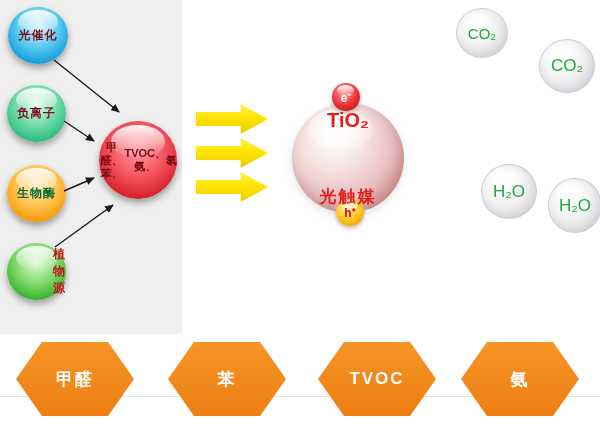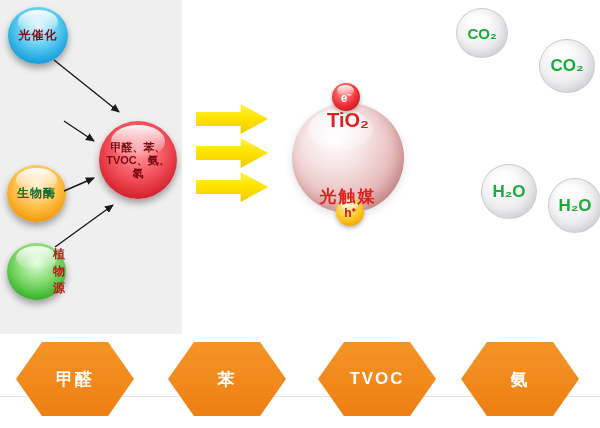--- a/index.html
+++ b/index.html
@@ -21,22 +21,22 @@
   .ball-teal{left:7px;top:85px;width:59px;height:57px;
      background:radial-gradient(circle at 50% 35%,#defcec 0%,#6fd9a8 45%,#2fbf7f 75%,#0f9a5f 100%);}
   .ball-teal .ball-label{color:#7a1016;}
   .ball-orange{left:7px;top:165px;width:59px;height:57px;
      background:radial-gradient(circle at 50% 35%,#ffeec9 0%,#ffc24d 45%,#f59d0e 75%,#cc7a00 100%);}
   .ball-orange .ball-label{color:#0d6e2f;}
   .ball-green{left:7px;top:243px;width:59px;height:57px;
      background:radial-gradient(circle at 50% 35%,#defcd8 0%,#7fd96a 45%,#3cb531 75%,#1f8f1a 100%);}
   .ball-green .ball-label{color:#c01616;margin-left:46px;}
 
-  .ball-red{left:99px;top:121px;width:78px;height:78px;flex-direction:column;
-     background:radial-gradient(circle at 50% 38%,#ff9aa0 0%,#f2525c 45%,#d6232f 75%,#a81220 100%);}
+  .ball-red{left:99px;top:121px;width:78px;height:78px;
+     background:radial-gradient(circle at 50% 38%,#ff9aa0 0%,#f2525c 45%,#d6232f 75%,#a81220 100%);justify-content:flex-end;}
   .ball-red .pline{position:relative;z-index:2;font-weight:bold;font-size:11px;line-height:13px;color:#7c0a10;}
 
   
   .connectors{position:absolute;left:0;top:0;pointer-events:none;}
 
   
   .yarrow{position:absolute;width:72px;height:30px;
      background:linear-gradient(180deg,#fff34d 0%,#ffe400 45%,#efcc00 100%);
      clip-path:polygon(0% 27%,62% 27%,62% 0%,100% 50%,62% 100%,62% 73%,0% 73%);
      filter:drop-shadow(1px 2px 1px rgba(0,0,0,0.18));}
@@ -64,21 +64,21 @@
   .hole{left:336px;top:198px;color:#d01515;
      background:radial-gradient(circle at 42% 32%,#fff2b0 0%,#ffc21a 55%,#d98a00 100%);}
   .mini-ball span{position:relative;z-index:2;}
 
   
   .gas-bubble{position:absolute;border-radius:50%;display:flex;align-items:center;justify-content:center;
      background:radial-gradient(circle at 35% 28%,rgba(255,255,255,0.98) 0%,rgba(240,240,242,0.75) 40%,rgba(218,218,222,0.55) 72%,rgba(196,196,202,0.65) 100%);
      border:1px solid rgba(175,175,182,0.55);box-shadow:inset -3px -4px 8px rgba(140,140,150,0.25);}
   .gas-bubble::before{content:"";position:absolute;left:14%;top:8%;width:55%;height:36%;border-radius:50%;
      background:radial-gradient(ellipse,rgba(255,255,255,0.95),rgba(255,255,255,0));}
-  .gas-label{position:relative;z-index:2;font-weight:bold;color:#1faa3c;}
+  .gas-label{position:relative;z-index:2;font-weight:normal;color:#1faa3c;}
   .co2-1{left:456px;top:8px;width:50px;height:48px;}  .co2-1 .gas-label{font-size:15px;}
   .co2-2{left:539px;top:39px;width:54px;height:52px;} .co2-2 .gas-label{font-size:17px;}
   .h2o-1{left:481px;top:164px;width:54px;height:53px;} .h2o-1 .gas-label{font-size:17px;}
   .h2o-2{left:548px;top:178px;width:52px;height:53px;} .h2o-2 .gas-label{font-size:17px;}
 
   
   .divider{position:absolute;left:0;top:396px;width:600px;height:1px;background:#e3e3e3;}
   .hex{position:absolute;top:342px;width:118px;height:74px;display:flex;align-items:center;justify-content:center;
      background:linear-gradient(180deg,#f59426 0%,#ee7f12 100%);
      clip-path:polygon(22% 0%,78% 0%,100% 50%,78% 100%,22% 100%,0% 50%);}
@@ -87,20 +87,23 @@
 </style>
 </head>
 <body>
 
 <div class="stage">
 
   <div class="left-panel"></div>
 
   <div class="ball ball-blue">
     <span class="ball-label">光催化</span>
+  </div>
+  <div class="ball ball-teal">
+    <span class="ball-label">负离子</span>
   </div>
   <div class="ball ball-orange">
     <span class="ball-label">生物酶</span>
   </div>
   <div class="ball ball-green">
     <span class="ball-label">植物源</span>
   </div>
 
   <svg class="connectors" width="600" height="428" viewBox="0 0 600 428">
     <defs>

